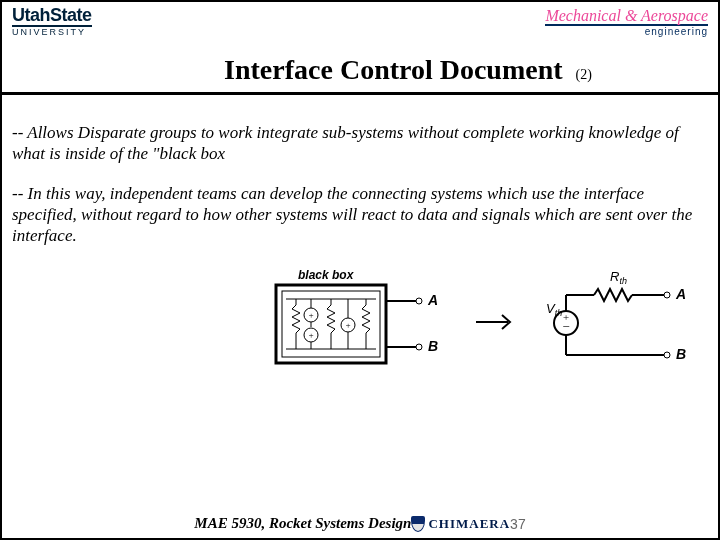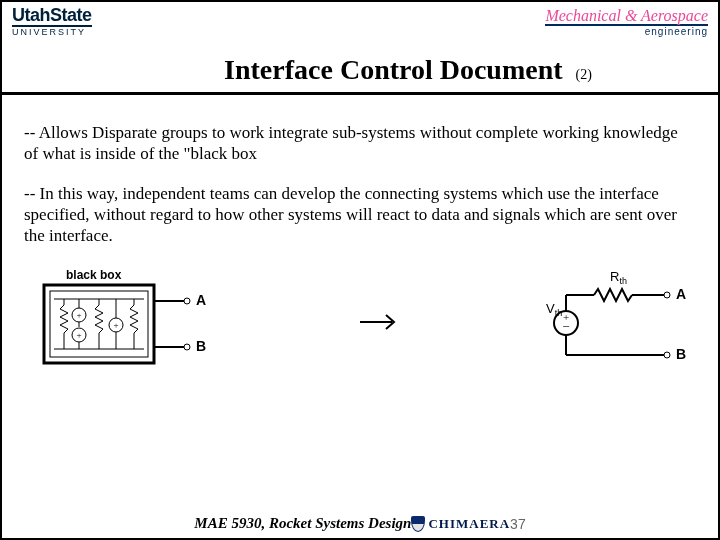--- a/index.html
+++ b/index.html
@@ -68,29 +68,30 @@
   .title {
     text-align: center;
     font-size: 28px;
     font-weight: 700;
     margin-left: 96px;
     display: inline-block;
     margin-top: 16px;
   }
   .title .sub { font-size: 14px; font-weight: 400; margin-left: 6px; }
   .content {
-    padding: 28px 22px 0 22px;
+    padding: 28px 22px 0 10px;
     font-size: 17px;
     line-height: 1.22;
+    font-style: italic;
   }
   .content p { margin-bottom: 20px; }
   .diagram-row {
     display: flex;
     align-items: center;
-    justify-content: space-between;
+    justify-content: flex-end;
     gap: 28px;
     margin-top: 16px;
   }
   .footer {
     position: absolute;
     bottom: 6px;
     left: 0;
     width: 100%;
     padding: 0 25px;
     display: flex;

